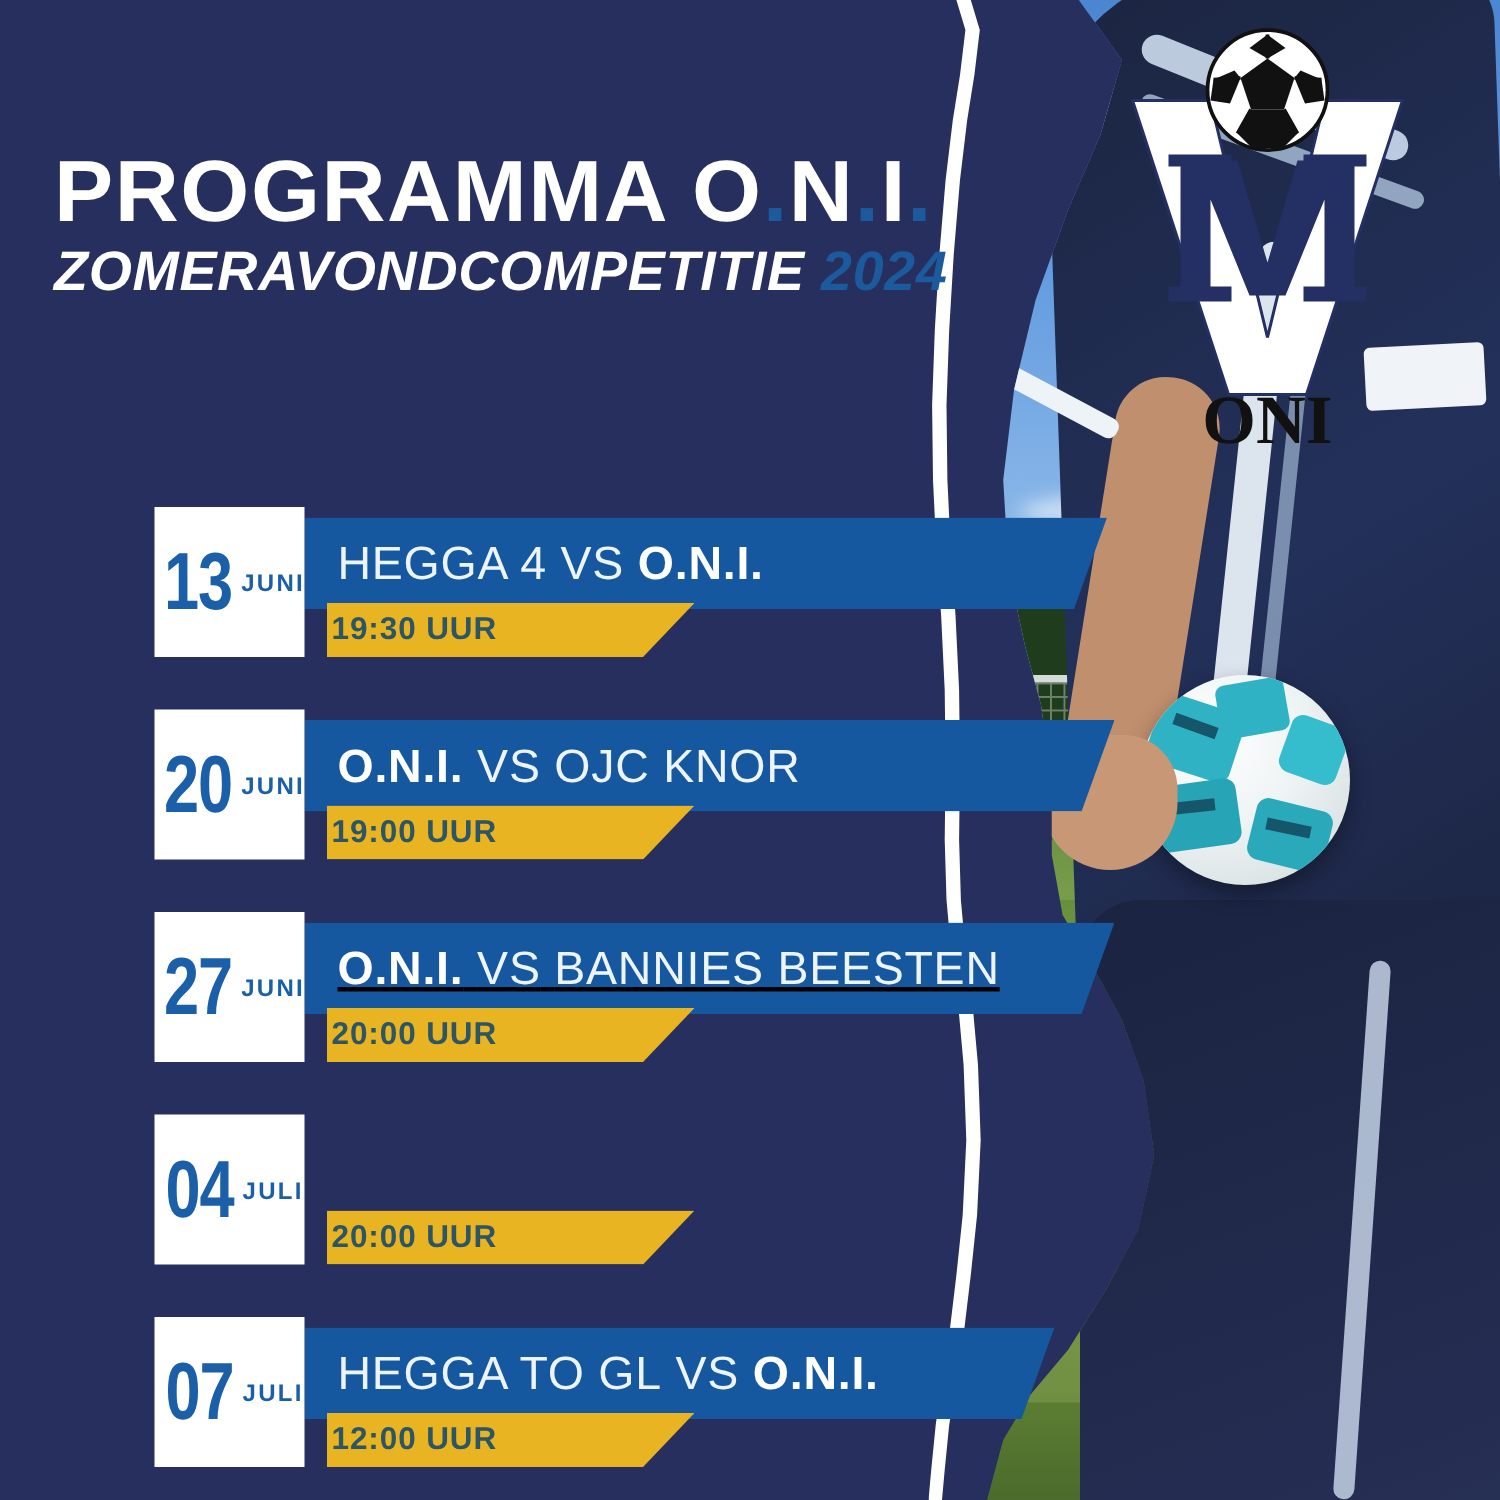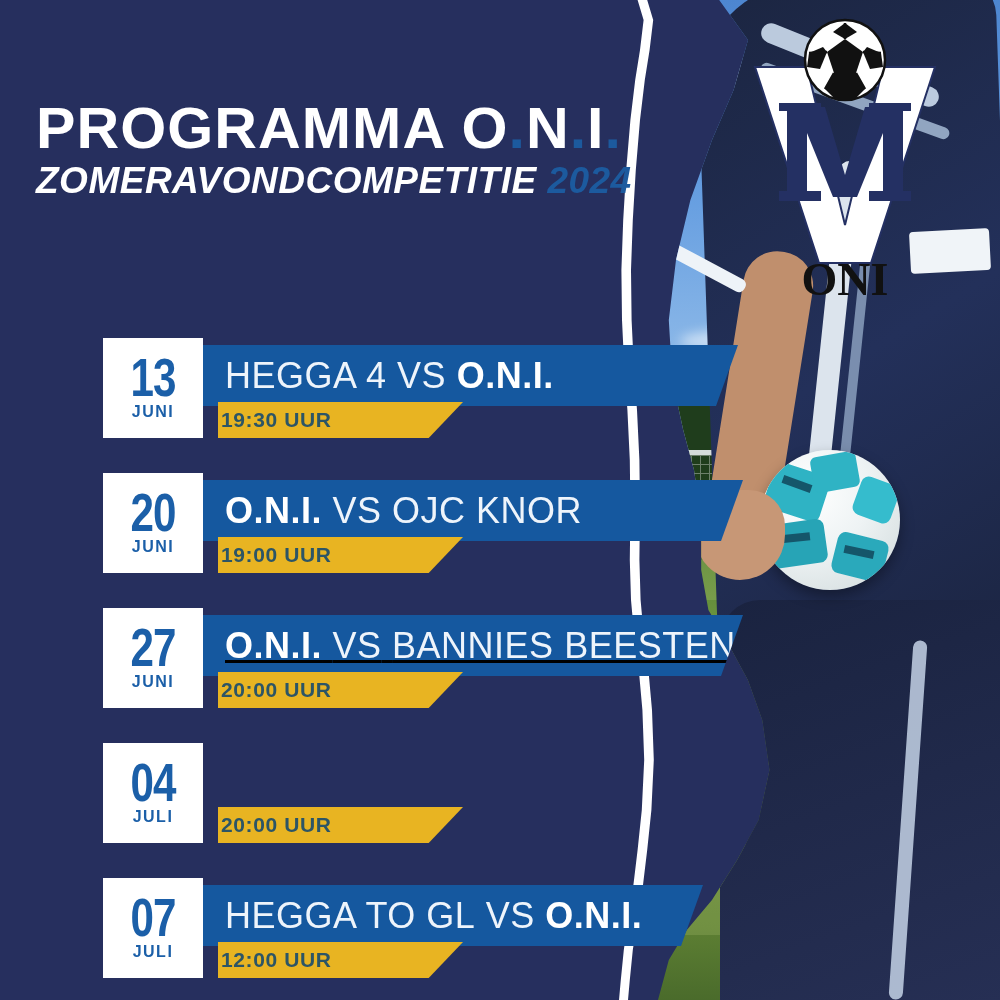--- a/index.html
+++ b/index.html
@@ -120,37 +120,37 @@
   }
   .title-sub .year{color:#1C5A9E;font-weight:700;}
 
   
   .schedule{position:absolute;left:103px;top:338px;width:680px;}
   .match-row{position:relative;height:100px;margin-bottom:35px;}
   .match-row:last-child{margin-bottom:0;}
 
   .date-card{
     position:absolute;left:0;top:0;width:100px;height:100px;background:#ffffff;
-    display:flex;flex-direction:column;align-items:center;justify-content:center;
+    display:flex;flex-direction:row;align-items:center;justify-content:center;
     z-index:3;
   }
   .date-num{
     font-size:54px;font-weight:700;color:#1B5FA8;line-height:.82;
     transform:scaleX(.78);transform-origin:center;letter-spacing:-1px;
   }
   .date-mon{font-size:16px;font-weight:700;color:#1B5FA8;letter-spacing:1.5px;margin-top:4px;}
 
   .title-bar{
     position:absolute;left:100px;top:7px;height:61px;
     background:#15589F;z-index:2;
     display:flex;align-items:center;
     padding-left:22px;box-sizing:border-box;
   }
   .title-bar .txt{
-    font-size:36px;color:#eef4fb;letter-spacing:.5px;white-space:nowrap;font-weight:400;
+    font-size:31px;color:#eef4fb;letter-spacing:.5px;white-space:nowrap;font-weight:400;
   }
   .title-bar .txt b{font-weight:700;color:#ffffff;}
 
   .time-bar{
     position:absolute;left:115px;top:64px;height:36px;width:245px;
     background:#E8B422;z-index:4;
     display:flex;align-items:center;padding-left:3px;box-sizing:border-box;
     clip-path:polygon(0 0,100% 0,86% 100%,0 100%);
   }
   .time-bar .txt{font-size:21px;font-weight:700;color:#2C5566;letter-spacing:.6px;white-space:nowrap;}

